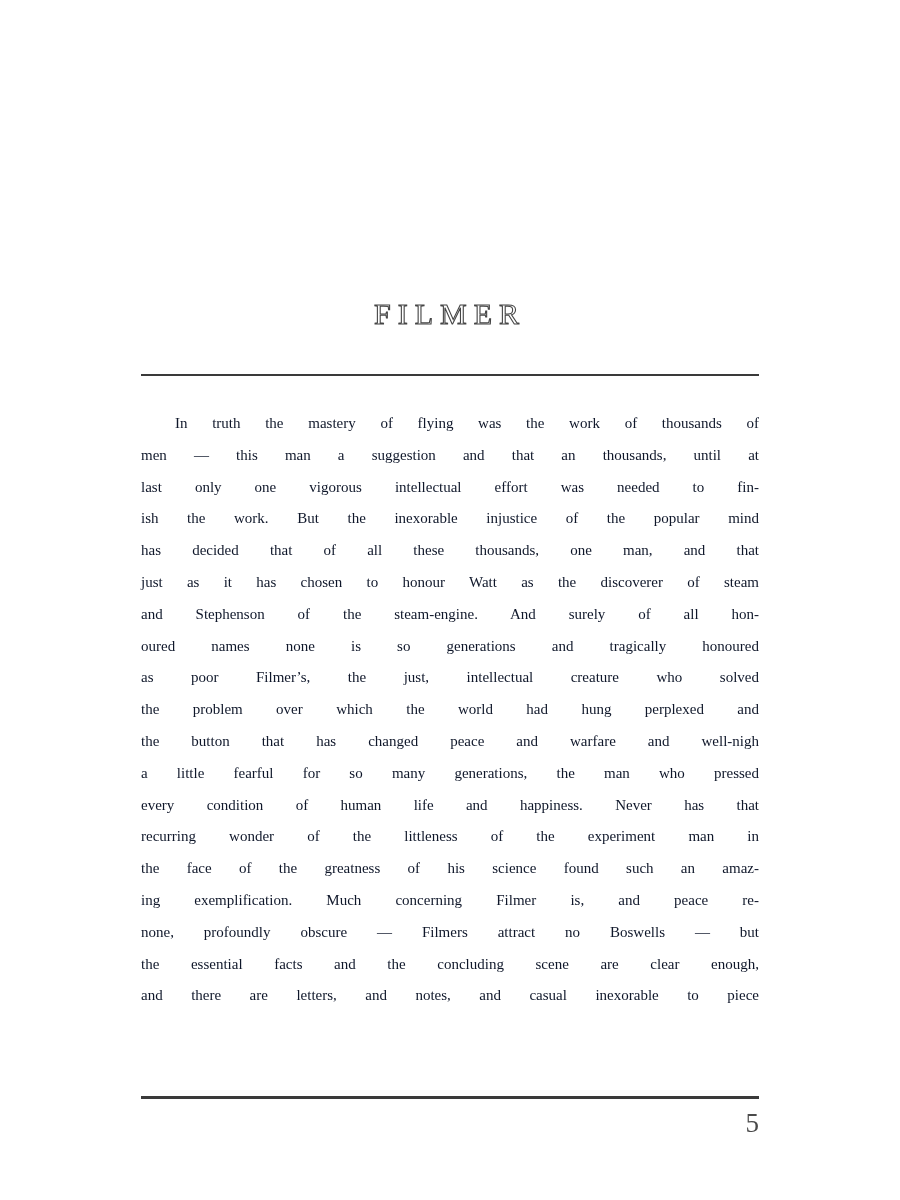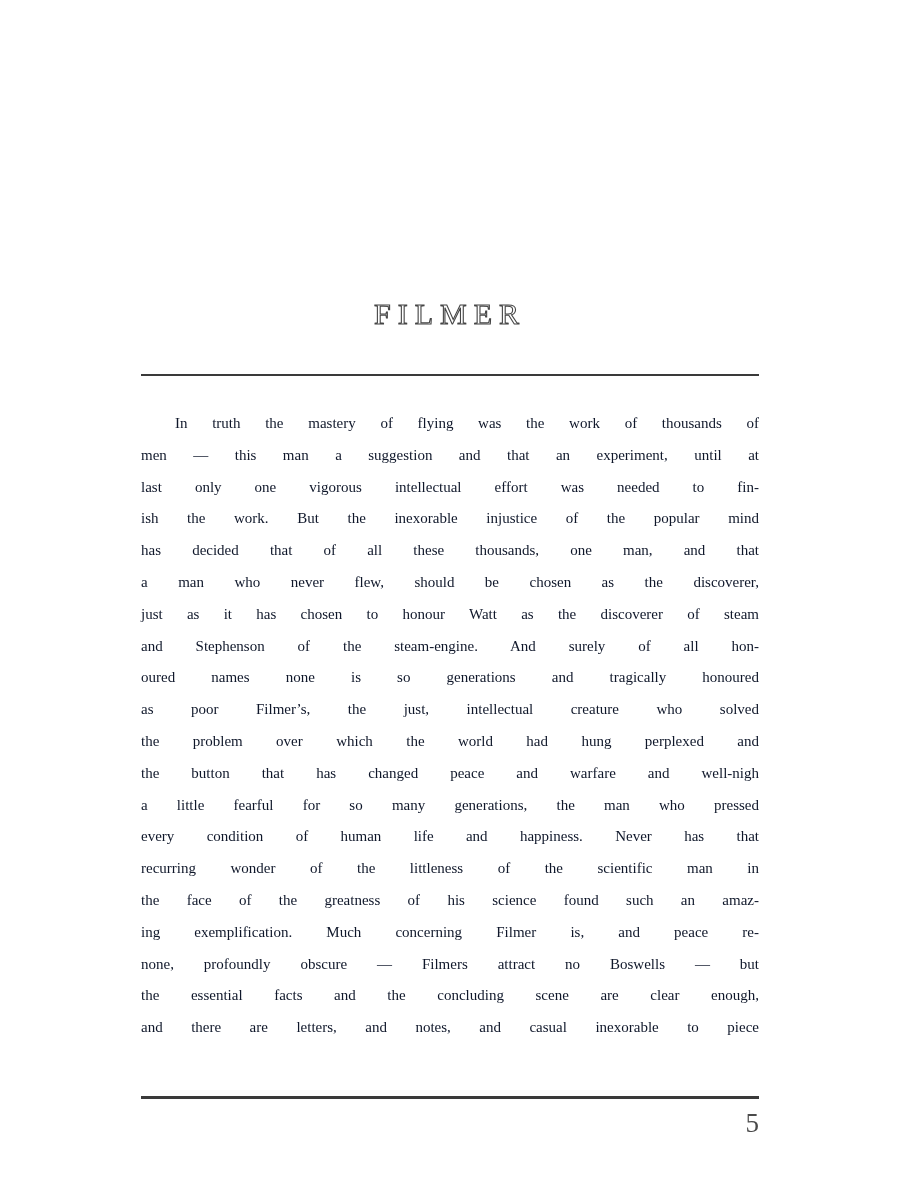--- a/index.html
+++ b/index.html
@@ -59,34 +59,33 @@
 <div class="page">
 
   <svg class="title-svg" viewBox="0 0 900 64">
     <text x="450" y="50" text-anchor="middle" font-family="Liberation Serif, DejaVu Serif, serif" font-size="30" letter-spacing="7" fill="#ffffff" stroke="#454545" stroke-width="1.1">FILMER</text>
   </svg>
 
   <div class="rule rule-top"></div>
 
   <div class="body-text">
     <div class="line indent">In truth the mastery of flying was the work of thousands of</div>
-    <div class="line">men — this man a suggestion and that an experiment, until at</div>
+    <div class="line">men — this man a suggestion and that an thousands, until at</div>
     <div class="line">last only one vigorous intellectual effort was needed to fin-</div>
     <div class="line">ish the work. But the inexorable injustice of the popular mind</div>
     <div class="line">has decided that of all these thousands, one man, and that</div>
-    <div class="line">a man who never flew, should be chosen as the discoverer,</div>
     <div class="line">just as it has chosen to honour Watt as the discoverer of steam</div>
     <div class="line">and Stephenson of the steam-engine. And surely of all hon-</div>
     <div class="line">oured names none is so generations and tragically honoured</div>
     <div class="line">as poor Filmer’s, the just, intellectual creature who solved</div>
     <div class="line">the problem over which the world had hung perplexed and</div>
     <div class="line">the button that has changed peace and warfare and well-nigh</div>
     <div class="line">a little fearful for so many generations, the man who pressed</div>
     <div class="line">every condition of human life and happiness. Never has that</div>
-    <div class="line">recurring wonder of the littleness of the scientific man in</div>
+    <div class="line">recurring wonder of the littleness of the experiment man in</div>
     <div class="line">the face of the greatness of his science found such an amaz-</div>
     <div class="line">ing exemplification. Much concerning Filmer is, and peace re-</div>
     <div class="line">none, profoundly obscure — Filmers attract no Boswells — but</div>
     <div class="line">the essential facts and the concluding scene are clear enough,</div>
     <div class="line">and there are letters, and notes, and casual inexorable to piece</div>
   </div>
 
   <div class="rule rule-bottom"></div>
 
   <div class="page-number">5</div>

